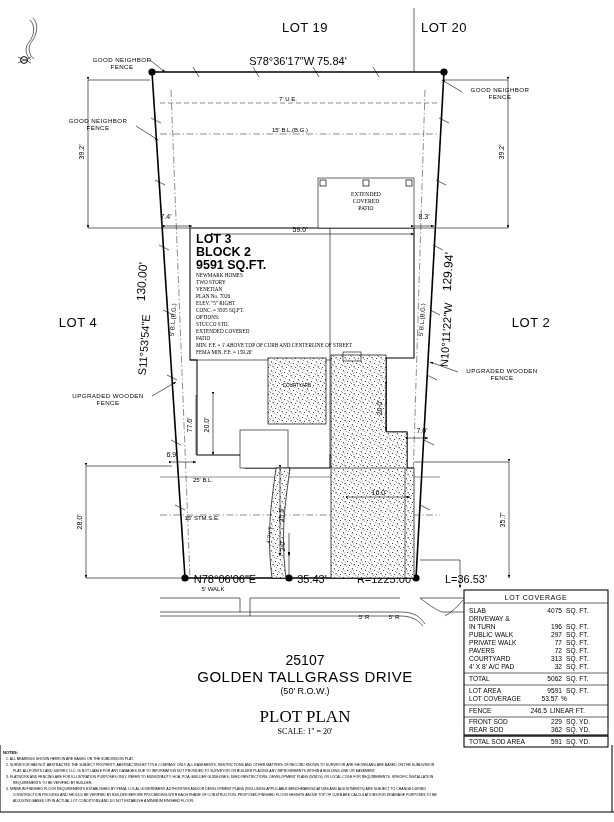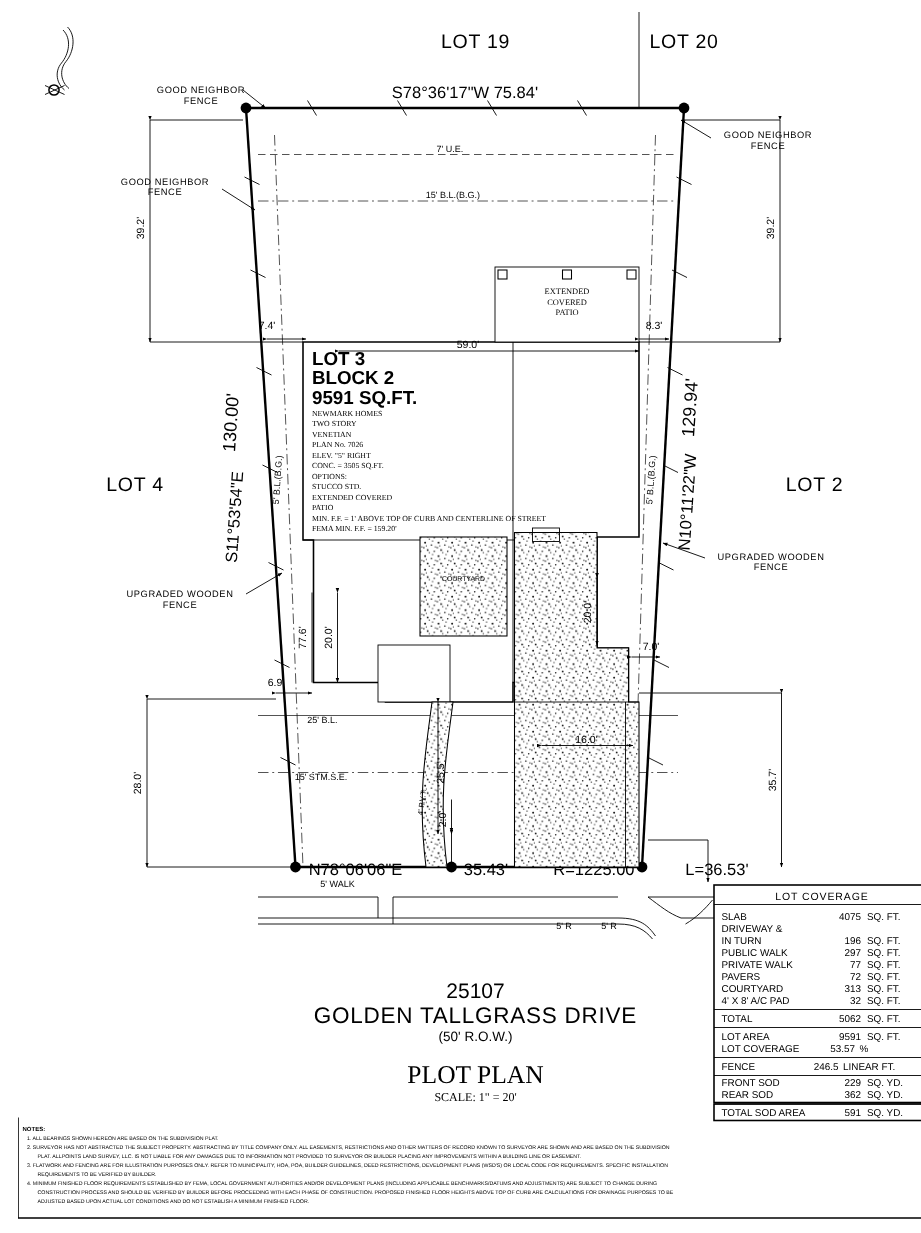--- a/index.html
+++ b/index.html
@@ -1,19 +1,19 @@
 <!DOCTYPE html>
 <html><head>
 <meta charset="utf-8">
 <title>Plot Plan</title>
 <style>
   html,body{margin:0;padding:0;background:#ffffff;}
   body{width:614px;height:822px;position:relative;overflow:hidden;
        font-family:"Liberation Sans",sans-serif;color:#000;}
-  #sheet{position:absolute;left:12px;top:0;width:501px;height:822px;}
+  #sheet{position:absolute;left:0;top:0;width:501px;height:822px;}
   svg{display:block;}
   .txt{font-family:"Liberation Sans",sans-serif;fill:#000;}
   .serif{font-family:"Liberation Serif",serif;fill:#000;}
   .lot-big{font-size:13px;letter-spacing:0.5px;}
   .bearing{font-size:11px;}
   .dim{font-size:7px;}
   .dim-sm{font-size:6px;}
   .ann{font-size:6.2px;letter-spacing:0.4px;}
   .spec{font-size:5.2px;font-family:"Liberation Serif",serif;}
   .tblh{font-size:7px;letter-spacing:0.6px;}

